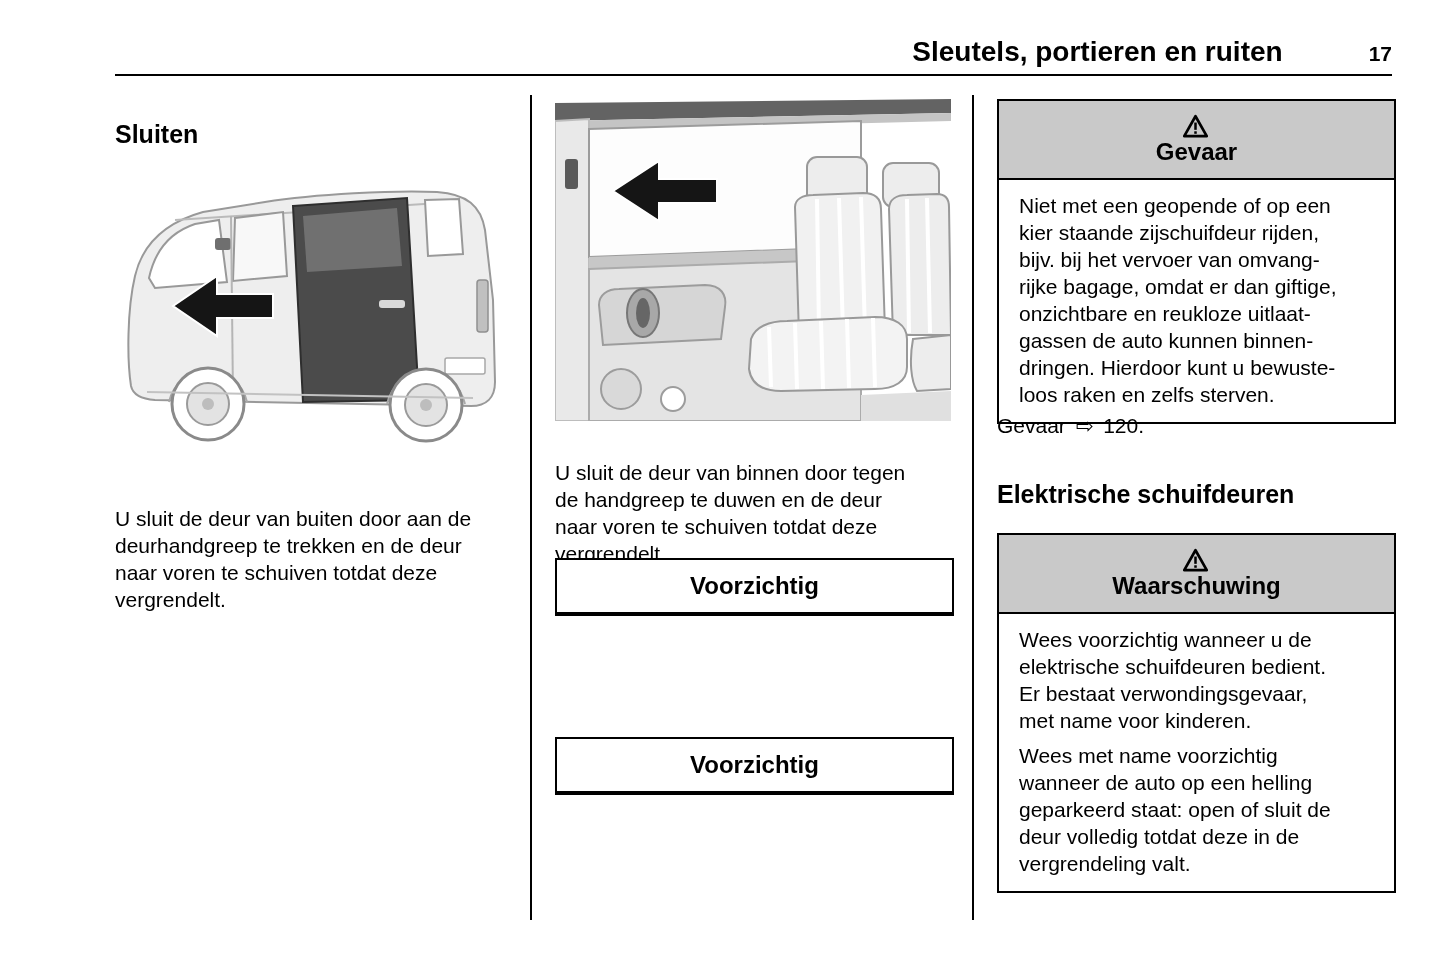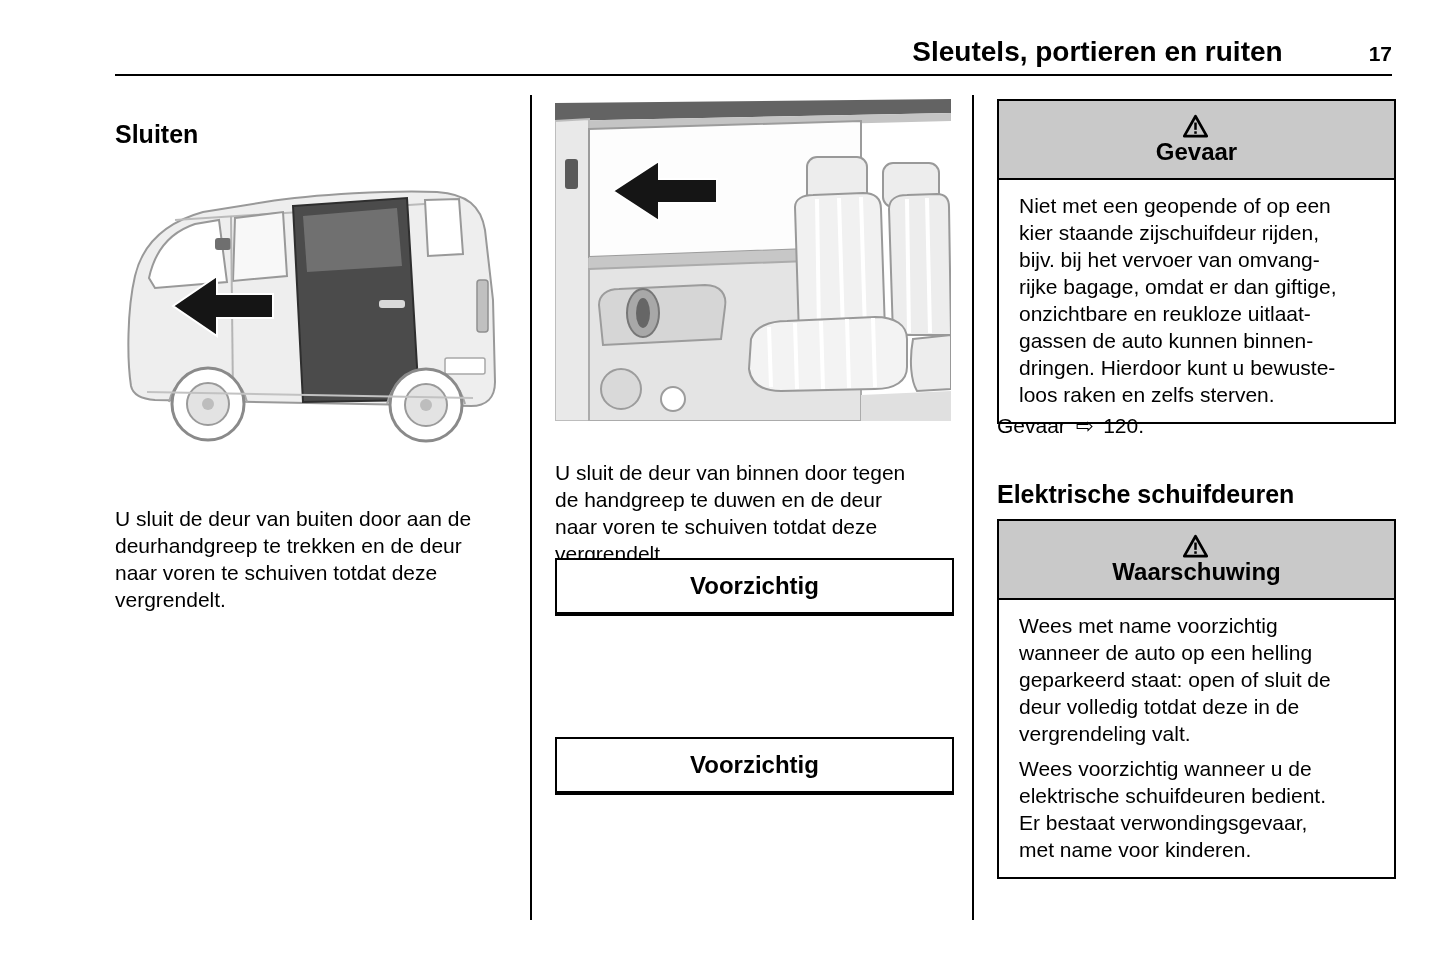--- a/index.html
+++ b/index.html
@@ -171,37 +171,37 @@
   </div>
 
   <div class="ref-line abs" style="left:997px;top:412px;">
     <span>Gevaar</span>
     <span class="ref-arrow">⇨</span>
     <span>120.</span>
   </div>
 
   <h2 class="section-heading abs" style="left:997px;top:458px;">Elektrische schuifdeuren</h2>
 
-  <div class="box abs" style="left:997px;top:519px;width:395px;">
+  <div class="box abs" style="left:997px;top:533px;width:395px;">
     <div class="box-header gray">
       <span class="tri">
         <svg viewBox="0 0 24 24" width="25" height="25">
           <path d="M12 2.2 L22.8 21.2 L1.2 21.2 Z" fill="none" stroke="#000" stroke-width="2.6" stroke-linejoin="round"></path>
           <rect x="10.8" y="8.2" width="2.4" height="7" fill="#000"></rect>
           <rect x="10.8" y="16.6" width="2.4" height="2.4" fill="#000"></rect>
         </svg>
       </span>
       <span>Waarschuwing</span>
     </div>
     <div class="box-body">
+      <p>Wees voorzichtig wanneer u de
+elektrische schuifdeuren bedient.
+Er bestaat verwondingsgevaar,
+met name voor kinderen.</p>
       <p>Wees met name voorzichtig
 wanneer de auto op een helling
 geparkeerd staat: open of sluit de
 deur volledig totdat deze in de
 vergrendeling valt.</p>
-      <p>Wees voorzichtig wanneer u de
-elektrische schuifdeuren bedient.
-Er bestaat verwondingsgevaar,
-met name voor kinderen.</p>
     </div>
   </div>
 
 </div>
 
 </body></html>

